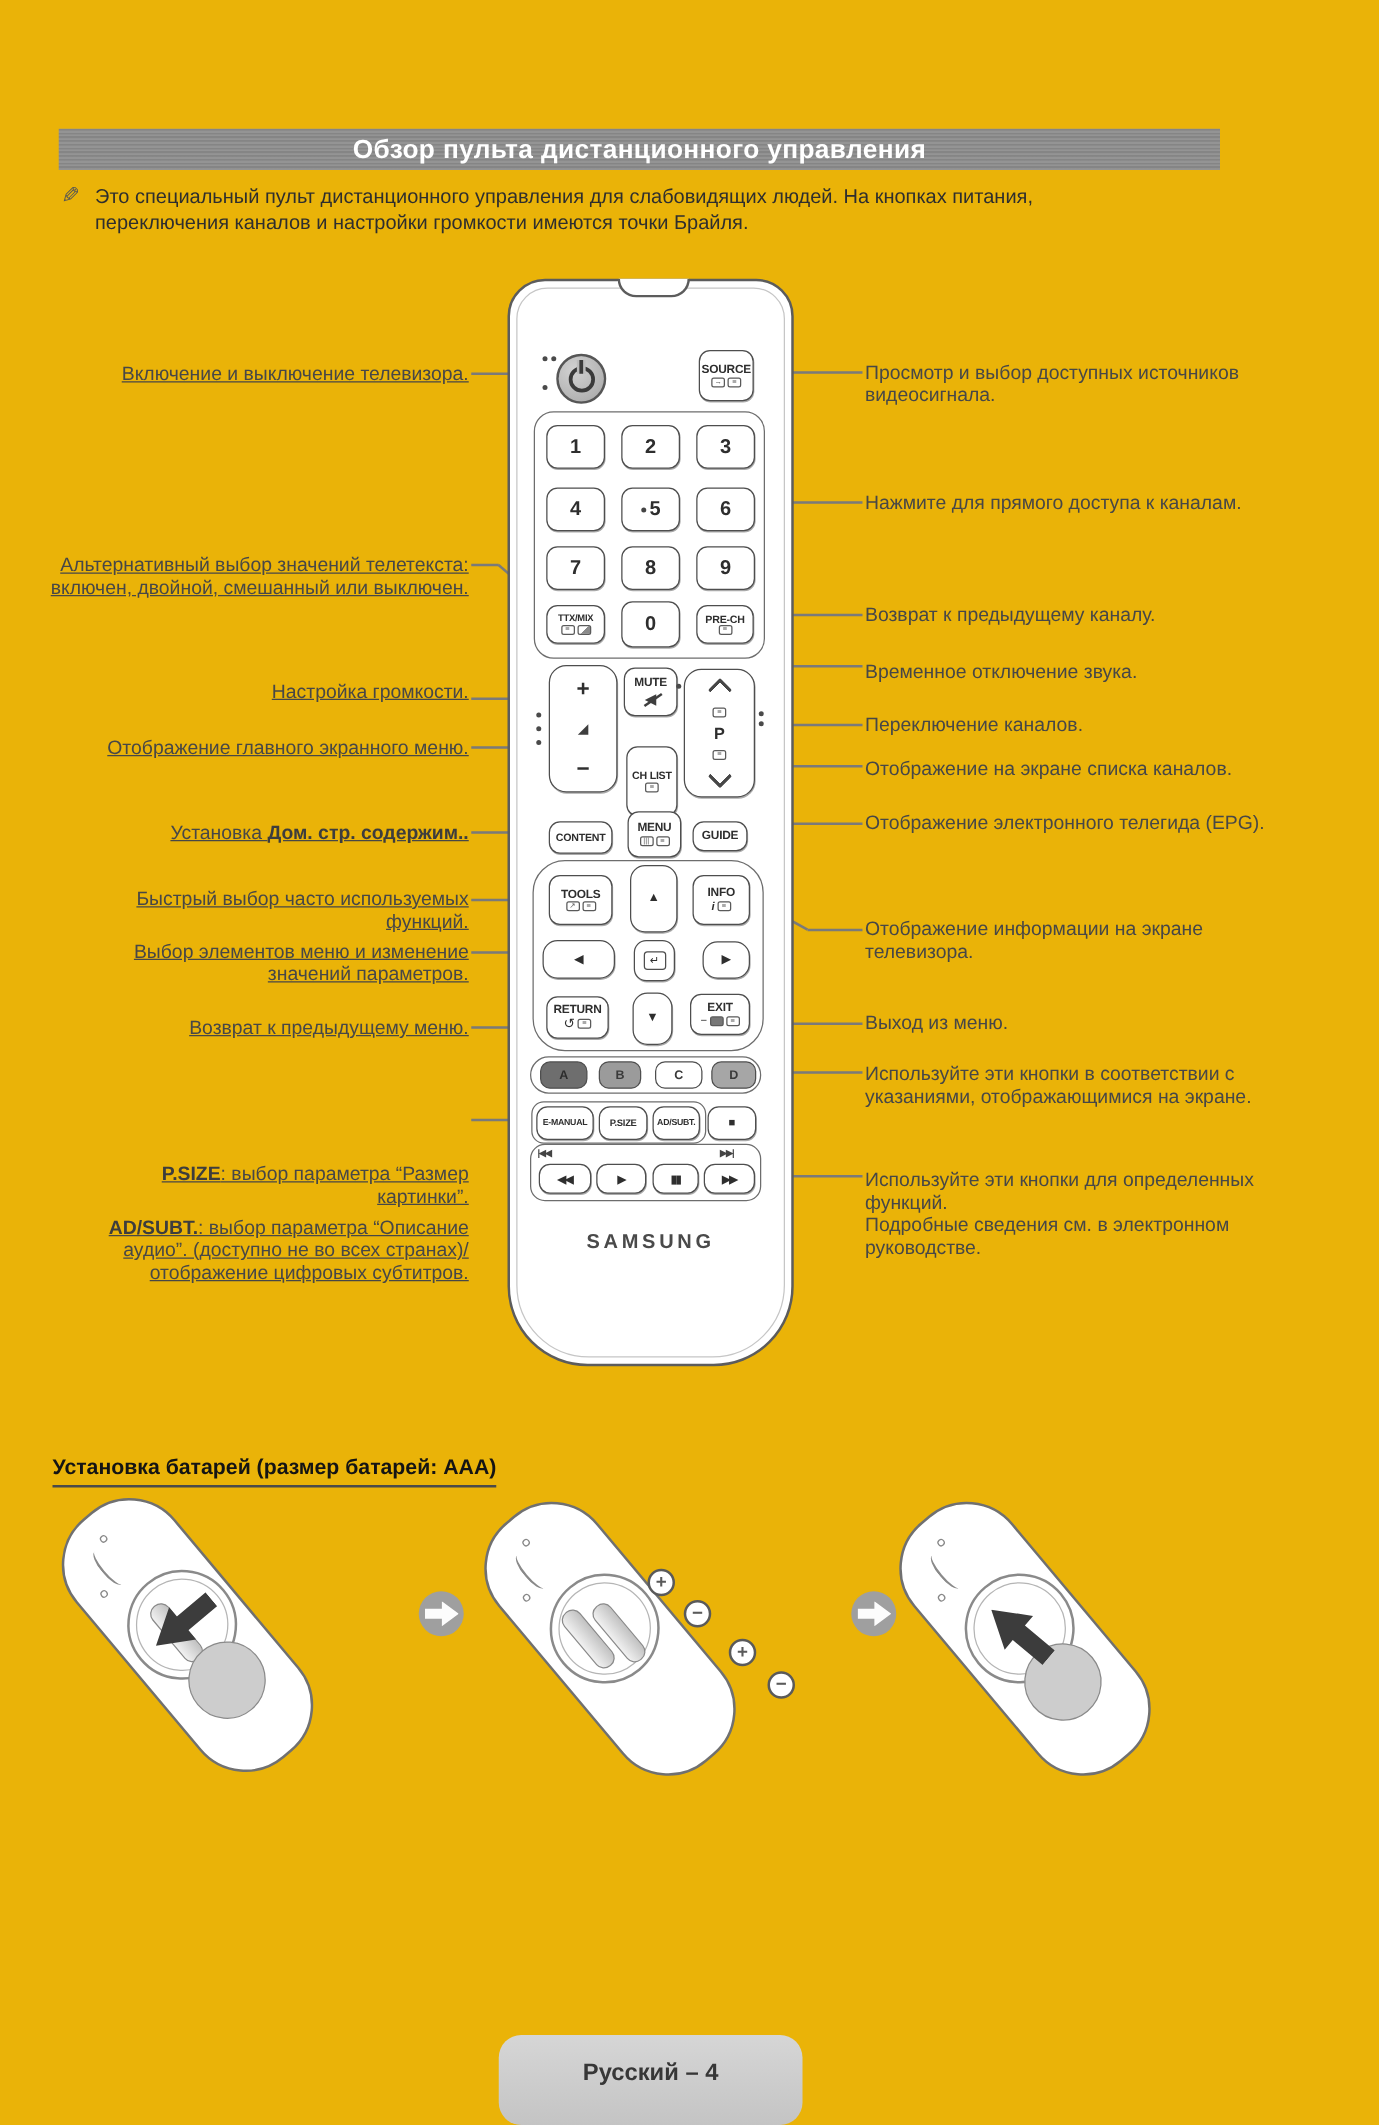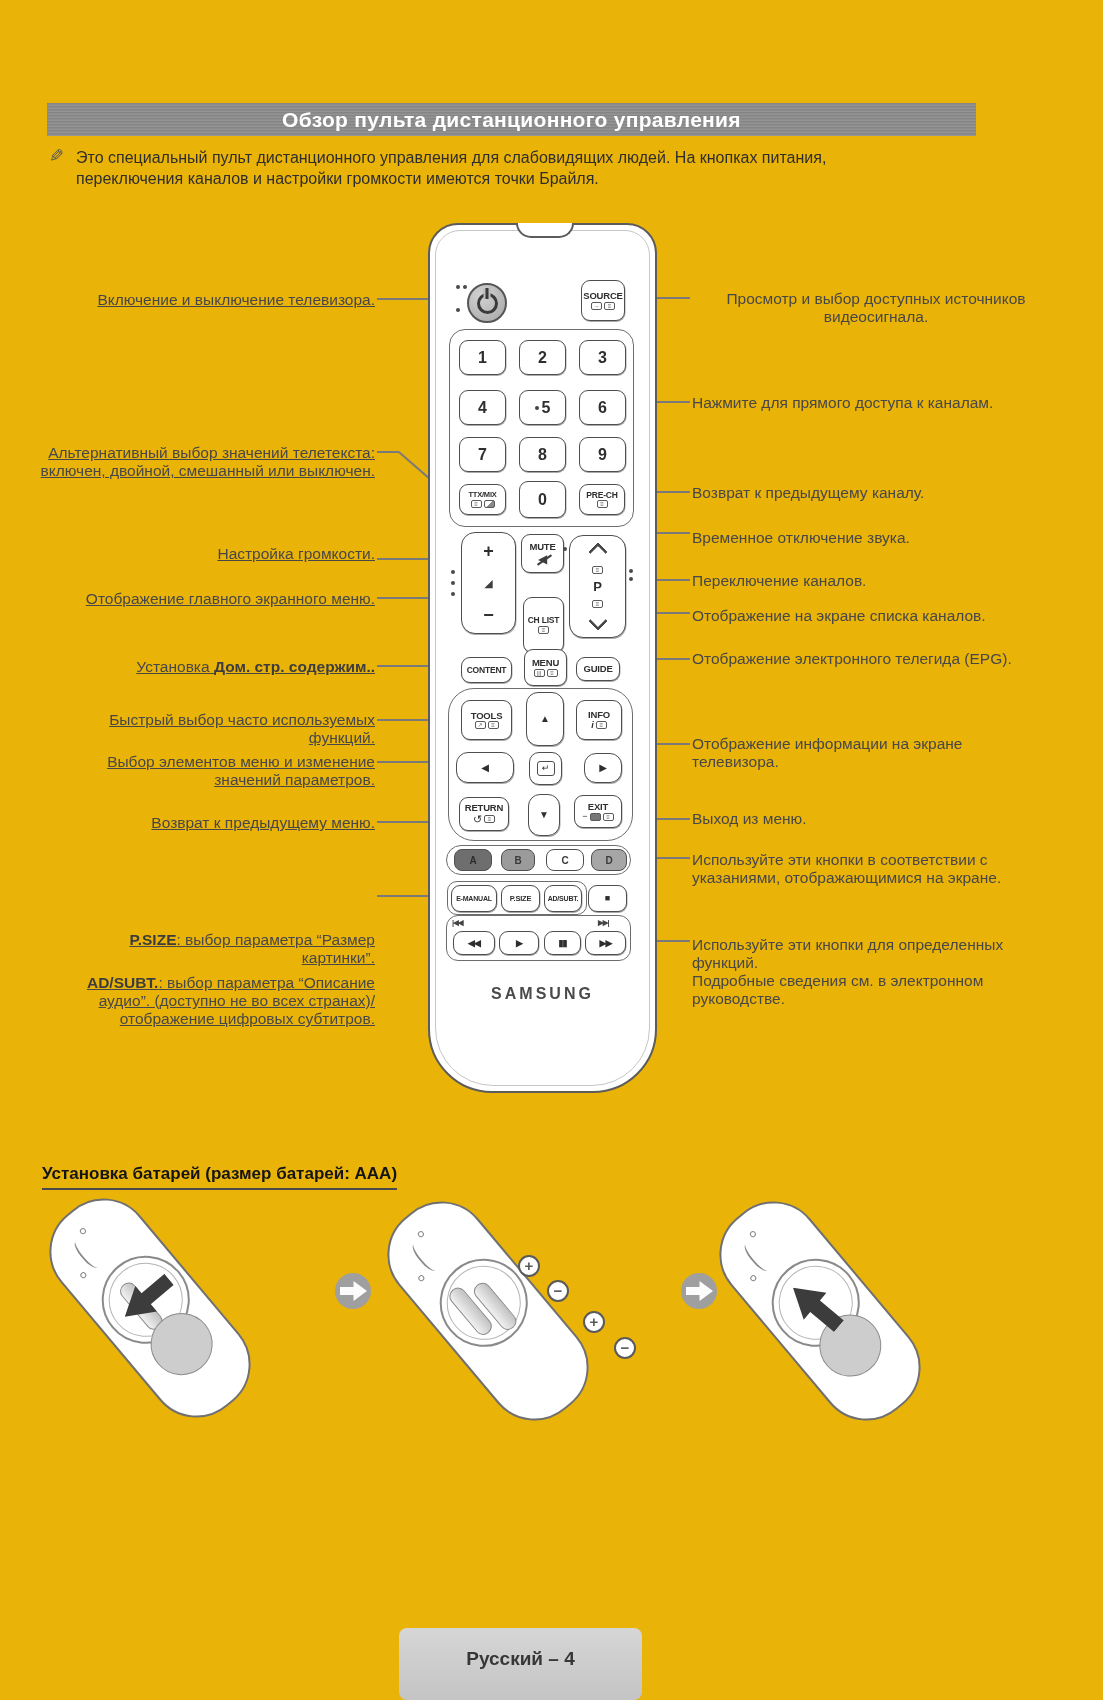--- a/index.html
+++ b/index.html
@@ -19,21 +19,21 @@
   .co{position:absolute;font-size:15.5px;line-height:1.17;color:#474747;}
   .co.l{text-align:right;text-decoration:underline;}
   .co .pl{white-space:pre-line;}
   .co b{font-weight:bold;color:#3d3d3d;}
 
   
   .ln,.lnd{position:absolute;height:1.6px;background:#7a7a7a;}
   .lnd{transform-origin:0 50%;}
 
   
-  .remote{position:absolute;left:428px;top:223px;width:229px;height:870px;background:#fff;
+  .remote{position:absolute;left:406px;top:223px;width:229px;height:870px;background:#fff;
     border:2px solid #5c5c5c;border-radius:30px 30px 64px 64px;box-sizing:border-box;}
   .remote-inner{position:absolute;inset:5px;border:1px solid #c6c6c6;border-radius:25px 25px 58px 58px;}
   .notch{position:absolute;left:86px;top:-2px;width:54px;height:13px;background:#fff;
     border:2px solid #5c5c5c;border-top:none;border-radius:0 0 30px 30px;}
   .panel{position:absolute;border:1.5px solid #6d6d6d;border-radius:16px;box-sizing:border-box;}
   .key{position:absolute;background:#fff;border:1.5px solid #4e4e4e;border-radius:9px;box-sizing:border-box;
     display:flex;flex-direction:column;align-items:center;justify-content:center;gap:1px;
     color:#2e2e2e;line-height:1;box-shadow:.5px 1px 0 #aaa;}
   .key.row{flex-direction:row;gap:3px;}
   .dk{font-size:16px;font-weight:600;}
@@ -86,21 +86,21 @@
     background:linear-gradient(90deg,#f1f1f1,#c2c2c2);box-sizing:border-box;}
   .blk-arrow{position:absolute;background:#3c3c3c;
     clip-path:polygon(0 32%,52% 32%,52% 8%,100% 50%,52% 92%,52% 68%,0 68%);}
   .step{position:absolute;width:36px;height:36px;border-radius:50%;background:#9f9f9f;}
   .step::after{content:"";position:absolute;left:5px;top:8px;width:27px;height:20px;background:#fcfcfc;
     clip-path:polygon(0 30%,50% 30%,50% 0,100% 50%,50% 100%,50% 70%,0 70%);}
   .pm{position:absolute;width:22px;height:22px;border:2px solid #5a5a5a;border-radius:50%;box-sizing:border-box;
     color:#5a5a5a;font-size:15px;font-weight:bold;line-height:17px;text-align:center;background:#fff;}
 
   
-  .footer-box{position:absolute;left:399px;top:1628px;width:243px;height:72px;border-radius:8px;
+  .footer-box{position:absolute;left:399px;top:1628px;width:243px;height:72px;border-radius:18px;
     background:linear-gradient(var(--footer-bg,#d6d6d6),#c4c4c4);box-sizing:border-box;
     display:flex;justify-content:center;padding-top:20px;font-size:19px;font-weight:bold;color:#373737;}
 </style>
 </head>
 <body>
 
 <div class="page">
 
   <div class="titlebar">
     <span>Обзор пульта дистанционного управления</span>
@@ -112,21 +112,21 @@
   <div class="co l" style="left:40px;top:444px;width:335px;"><span>Альтернативный выбор значений телетекста: включен, двойной, смешанный или выключен.</span></div>
   <div class="co l" style="left:75px;top:545px;width:300px;"><span>Настройка громкости.</span></div>
   <div class="co l" style="left:40px;top:590px;width:335px;"><span>Отображение главного экранного меню.</span></div>
   <div class="co l" style="left:75px;top:658px;width:300px;"><span>Установка </span><b>Дом. стр. содержим..</b><span></span></div>
   <div class="co l" style="left:85px;top:711px;width:290px;"><span>Быстрый выбор часто используемых функций.</span></div>
   <div class="co l" style="left:80px;top:753px;width:295px;"><span>Выбор элементов меню и изменение значений параметров.</span></div>
   <div class="co l" style="left:75px;top:814px;width:300px;"><span>Возврат к предыдущему меню.</span></div>
   <div class="co l" style="left:100px;top:931px;width:275px;"><b>P.SIZE</b><span>: выбор параметра “Размер картинки”.</span></div>
   <div class="co l" style="left:65px;top:974px;width:310px;"><b>AD/SUBT.</b><span>: выбор параметра “Описание аудио”. (доступно не во всех странах)/отображение цифровых субтитров.</span></div>
 
-  <div class="co r" style="left:692px;top:290px;width:368px;text-align:center;"><span>Просмотр и выбор доступных источников видеосигнала.</span></div>
+  <div class="co r" style="left:692px;top:290px;width:368px;"><span>Просмотр и выбор доступных источников видеосигнала.</span></div>
   <div class="co r" style="left:692px;top:394px;width:372px;"><span>Нажмите для прямого доступа к каналам.</span></div>
   <div class="co r" style="left:692px;top:484px;width:372px;"><span>Возврат к предыдущему каналу.</span></div>
   <div class="co r" style="left:692px;top:529px;width:372px;"><span>Временное отключение звука.</span></div>
   <div class="co r" style="left:692px;top:572px;width:372px;"><span>Переключение каналов.</span></div>
   <div class="co r" style="left:692px;top:607px;width:372px;"><span>Отображение на экране списка каналов.</span></div>
   <div class="co r" style="left:692px;top:650px;width:340px;"><span>Отображение электронного телегида (EPG).</span></div>
   <div class="co r" style="left:692px;top:735px;width:330px;"><span>Отображение информации на экране телевизора.</span></div>
   <div class="co r" style="left:692px;top:810px;width:372px;"><span>Выход из меню.</span></div>
   <div class="co r" style="left:692px;top:851px;width:372px;"><span>Используйте эти кнопки в соответствии с указаниями, отображающимися на экране.</span></div>
   <div class="co r" style="left:692px;top:936px;width:380px;"><span class="pl">Используйте эти кнопки для определенных функций.

